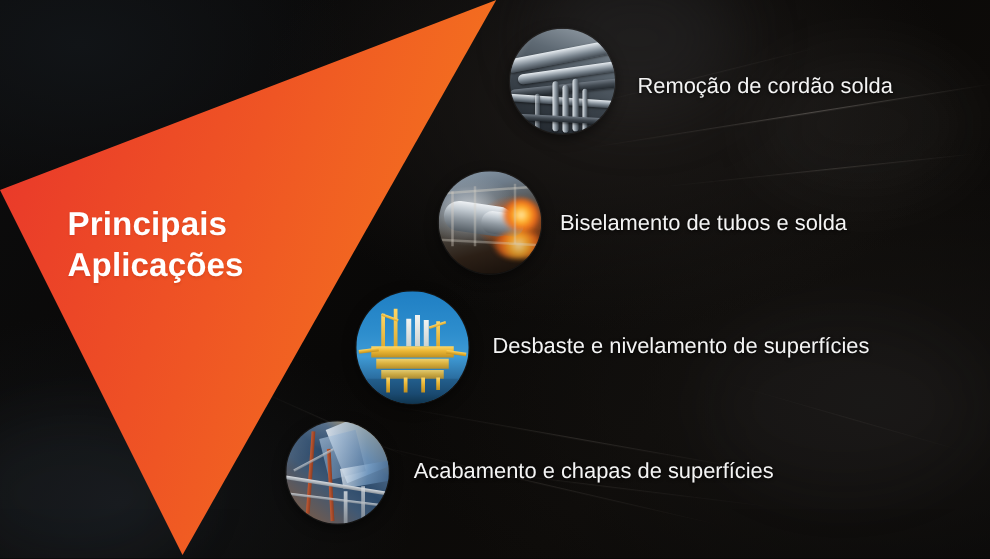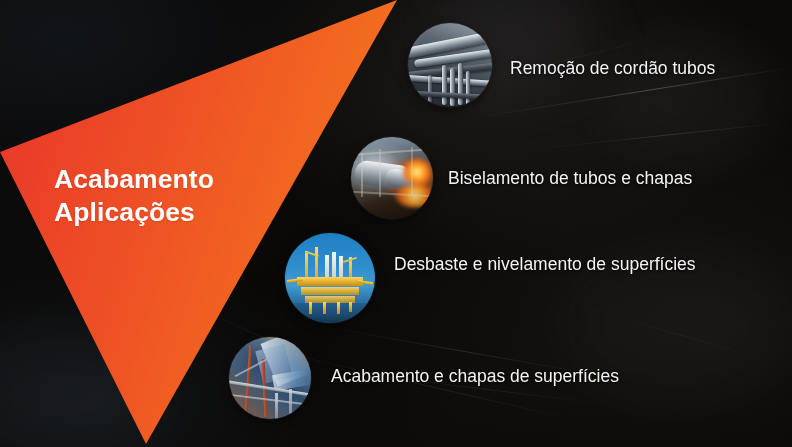--- a/index.html
+++ b/index.html
@@ -193,56 +193,56 @@
     <div class="streak" style="left:560px; top:300px; width:230px; transform:rotate(16deg); opacity:.22;"></div>
     <div class="streak" style="left:420px; top:96px;  width:260px; transform:rotate(-14deg); opacity:.30;"></div>
     <div class="blob" style="left:600px; top:40px;  width:180px; height:120px; background:rgba(150,150,155,.07);"></div>
     <div class="blob" style="left:560px; top:250px; width:230px; height:150px; background:rgba(120,125,135,.06);"></div>
     <div class="blob" style="left:-40px; top:330px; width:200px; height:130px; background:rgba(90,110,130,.10);"></div>
     <div class="blob" style="left:430px; top:-30px; width:160px; height:120px; background:rgba(40,40,42,.55);"></div>
   </div>
 
   <div class="triangle"></div>
 
-  <div class="heading">Acabamento
+  <div class="heading">Principais
 Aplicações</div>
 
   <div class="app-row">
     <div class="thumb" style="left:408px; top:23px; width:84px; height:84px;">
       <div class="art art-pipes">
         <div class="pipe" style="left:-4px; top:16px; width:96px; height:11px; transform:rotate(-11deg);"></div>
         <div class="pipe" style="left:6px;  top:31px; width:86px; height:8px;  transform:rotate(-8deg);"></div>
         <div class="pipe dark" style="left:0px; top:44px; width:94px; height:7px; transform:rotate(-6deg);"></div>
         <div class="pipe" style="left:-6px; top:55px; width:100px; height:6px; transform:rotate(4deg);"></div>
         <div class="pipe v" style="left:34px; top:42px; width:5px; height:40px;"></div>
         <div class="pipe v" style="left:42px; top:45px; width:5px; height:38px;"></div>
         <div class="pipe v" style="left:50px; top:40px; width:5px; height:42px;"></div>
         <div class="pipe v" style="left:58px; top:48px; width:4px; height:35px;"></div>
         <div class="pipe v" style="left:20px; top:52px; width:4px; height:30px; opacity:.7;"></div>
         <div class="pipe dark" style="left:0px; top:70px; width:92px; height:5px; transform:rotate(3deg);"></div>
       </div>
     </div>
-    <div class="app-label" style="left:510px; top:60px;">Remoção de cordão tubos</div>
+    <div class="app-label" style="left:510px; top:60px;">Remoção de cordão solda</div>
   </div>
 
   <div class="app-row">
     <div class="thumb" style="left:351px; top:137px; width:82px; height:82px;">
       <div class="art art-kiln">
         <div class="kiln-drum" style="left:4px; top:26px; width:56px; height:24px; transform:rotate(8deg);"></div>
         <div class="kiln-drum" style="left:34px; top:33px; width:34px; height:18px; transform:rotate(8deg); opacity:.95;"></div>
         <div class="kiln-flame" style="left:52px; top:22px; width:28px; height:26px;"></div>
         <div class="kiln-flame" style="left:44px; top:48px; width:40px; height:22px; opacity:.8;"></div>
         <div class="kiln-rail" style="left:2px;  top:14px; width:78px; height:1.5px; transform:rotate(-4deg); opacity:.6;"></div>
         <div class="kiln-rail" style="left:0px;  top:56px; width:82px; height:1.5px; transform:rotate(3deg); opacity:.5;"></div>
         <div class="kiln-rail" style="left:10px; top:16px; width:1.5px; height:44px; opacity:.55;"></div>
         <div class="kiln-rail" style="left:28px; top:12px; width:1.5px; height:48px; opacity:.5;"></div>
         <div class="kiln-rail" style="left:60px; top:10px; width:1.5px; height:48px; opacity:.45;"></div>
       </div>
     </div>
-    <div class="app-label" style="left:448px; top:170px;">Biselamento de tubos e chapas</div>
+    <div class="app-label" style="left:448px; top:170px;">Biselamento de tubos e solda</div>
   </div>
 
   <div class="app-row">
     <div class="thumb" style="left:285px; top:233px; width:90px; height:90px;">
       <div class="art art-rig">
         <div class="rig-sea"></div>
         <div class="rig-derrick" style="left:20px; top:18px; width:3px; height:30px;"></div>
         <div class="rig-derrick" style="left:30px; top:14px; width:3px; height:34px;"></div>
         <div class="rig-derrick" style="left:20px; top:20px; width:14px; height:2px; transform:rotate(20deg);"></div>
         <div class="rig-stack" style="left:40px; top:22px; width:4px; height:22px;"></div>
@@ -254,21 +254,21 @@
         <div class="rig-part" style="left:16px; top:54px; width:58px; height:8px; opacity:.92;"></div>
         <div class="rig-part" style="left:20px; top:63px; width:50px; height:7px; opacity:.85;"></div>
         <div class="rig-part" style="left:2px;  top:46px; width:16px; height:3px; transform:rotate(-7deg);"></div>
         <div class="rig-part" style="left:72px; top:48px; width:16px; height:3px; transform:rotate(8deg);"></div>
         <div class="rig-part" style="left:24px; top:69px; width:3px; height:12px;"></div>
         <div class="rig-part" style="left:38px; top:69px; width:3px; height:12px;"></div>
         <div class="rig-part" style="left:52px; top:69px; width:3px; height:12px;"></div>
         <div class="rig-part" style="left:64px; top:69px; width:3px; height:10px;"></div>
       </div>
     </div>
-    <div class="app-label" style="left:394px; top:256px;">Desbaste e nivelamento de superfícies</div>
+    <div class="app-label" style="left:394px; top:268px;">Desbaste e nivelamento de superfícies</div>
   </div>
 
   <div class="app-row">
     <div class="thumb" style="left:229px; top:337px; width:82px; height:82px;">
       <div class="art art-scaffold">
         <div class="sc-glass" style="left:38px; top:-6px; width:60px; height:46px; transform:rotate(-22deg);"></div>
         <div class="sc-panel" style="left:30px; top:10px; width:30px; height:34px; transform:rotate(-14deg); opacity:.8;"></div>
         <div class="sc-glass" style="left:44px; top:34px; width:48px; height:16px; transform:rotate(-10deg); opacity:.9;"></div>
         <div class="sc-pole" style="left:18px; top:8px;  width:3px; height:66px; transform:rotate(4deg);"></div>
         <div class="sc-pole" style="left:34px; top:22px; width:3px; height:58px; transform:rotate(-3deg);"></div>

